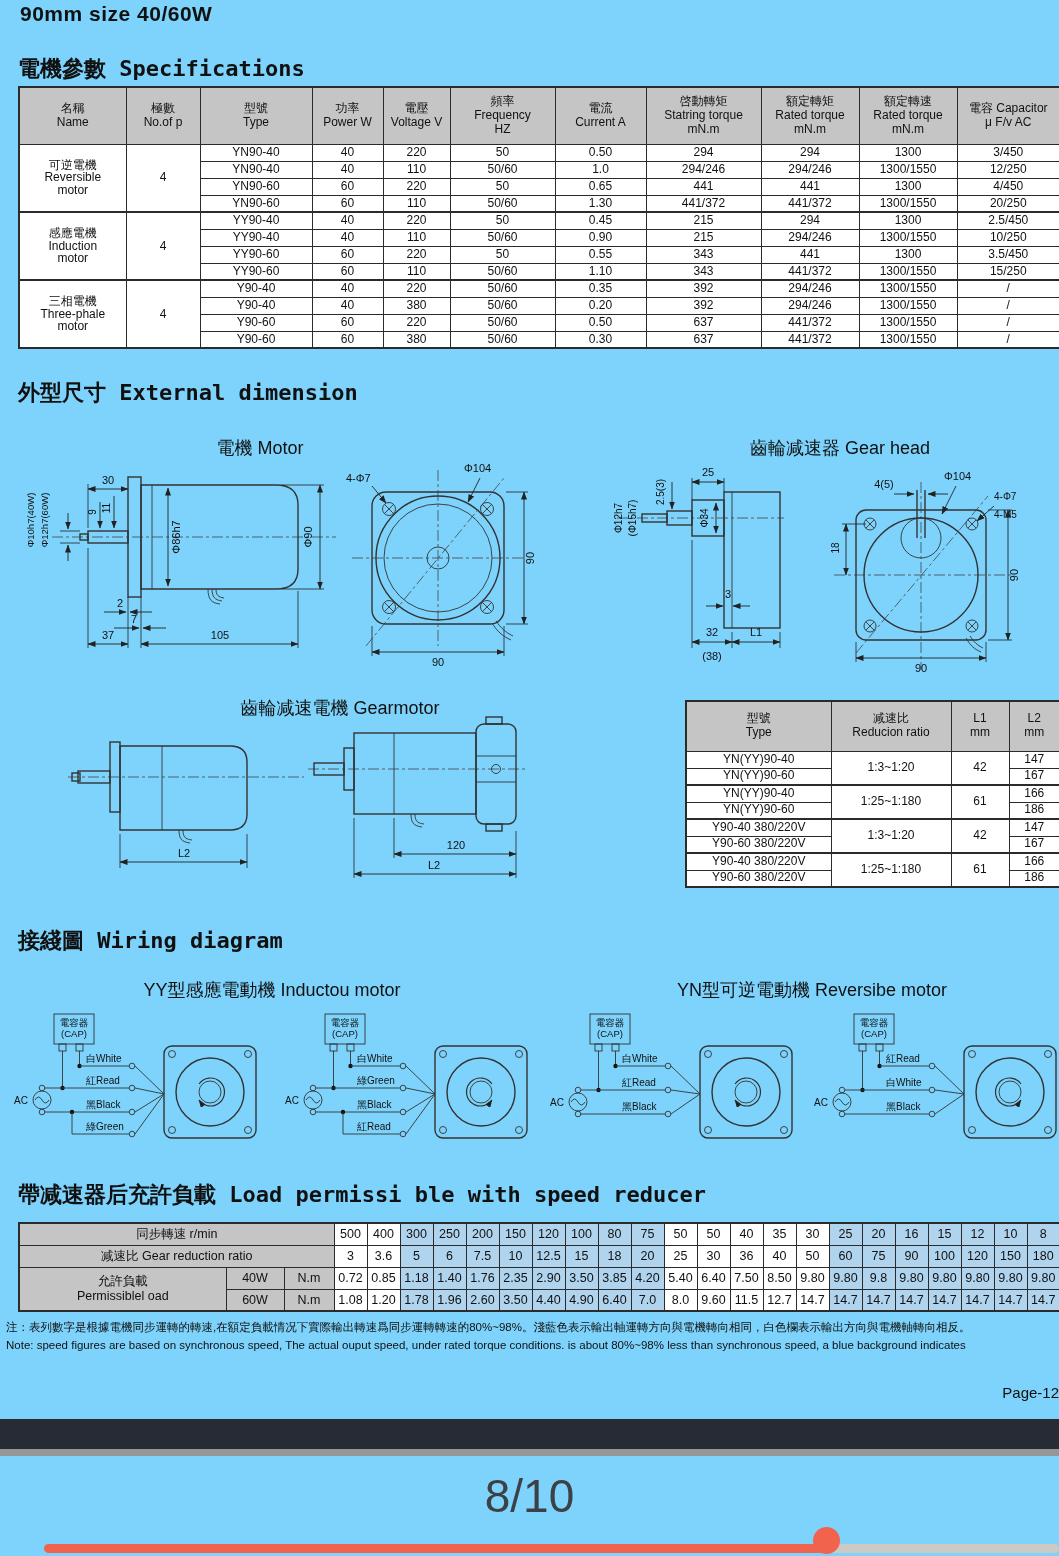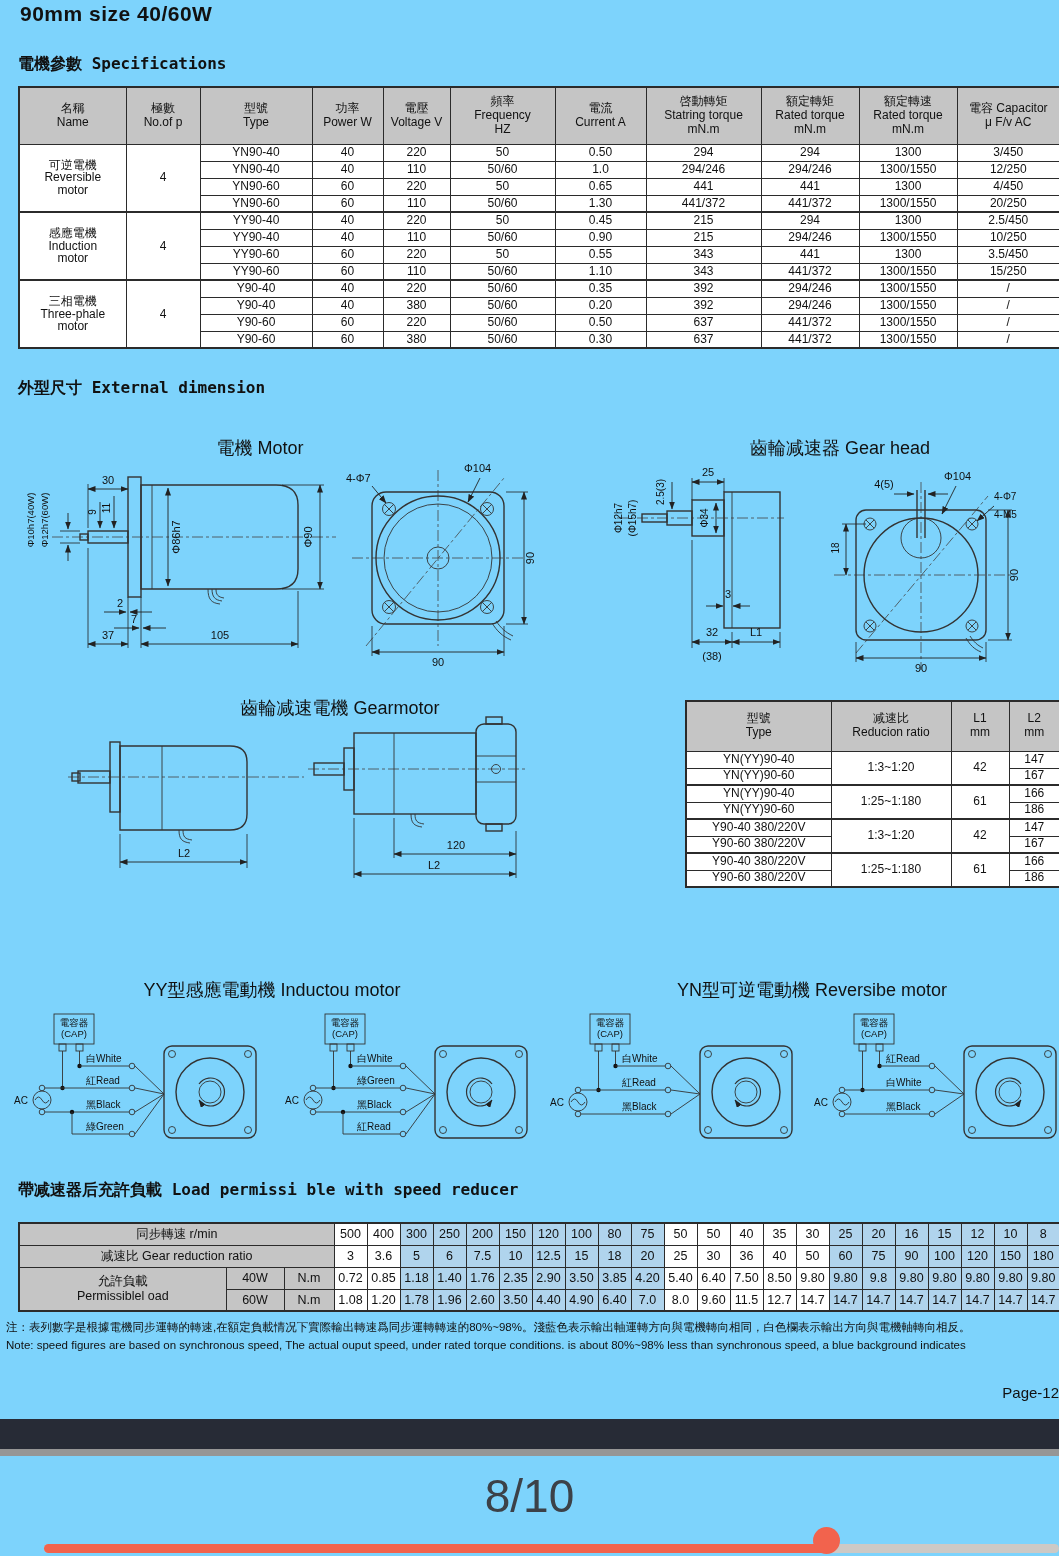--- a/index.html
+++ b/index.html
@@ -1,20 +1,20 @@
 <!DOCTYPE html>
 <html><head>
 <meta charset="utf-8">
 <style>
   html,body{margin:0;padding:0;background:#fff;}
   .page{position:relative;width:1059px;height:1556px;background:#7dd3fc;overflow:hidden;
         font-family:"Liberation Sans",sans-serif;color:#111;}
   h1.title{position:absolute;left:20px;top:2px;margin:0;font-size:21px;font-weight:bold;letter-spacing:.5px;}
   .h2{position:absolute;margin:0;font-family:"DejaVu Sans Mono",monospace;font-weight:bold;
-      font-size:16px;color:#111;white-space:nowrap;}
+      font-size:22px;color:#111;white-space:nowrap;}
   table{border-collapse:collapse;position:absolute;background:#fff;table-layout:fixed;
         font-size:12px;text-align:center;color:#111;}
   td,th{border:1px solid #2b2b2b;padding:0 2px;white-space:pre-line;line-height:1.15;overflow:hidden;}
   table{border:2px solid #2b2b2b;}
   thead th{background:#c5c5c5;font-weight:normal;}
   .spec{left:18px;top:86px;width:1041px;}
   .spec thead tr{height:57px;padding-left:16px;}
   .spec tbody tr{height:17px;}
   .spec tbody td{line-height:1.05;}
   tr.gs td{border-top:2px solid #2b2b2b;}
@@ -526,20 +526,21 @@
           <td rowspan="2">61</td>
           <td>166</td>
         </tr>
       <tr>
           <td>Y90-60 380/220V</td>
           <td>186</td>
         </tr>
     </tbody>
   </table>
 
+  <div class="h2" style="left:18px;top:926px">接綫圖 Wiring diagram</div>
   <div class="sublabel" style="left:122px;top:978px;width:300px">YY型感應電動機 Inductou motor</div>
   <div class="sublabel" style="left:662px;top:978px;width:300px">YN型可逆電動機 Reversibe motor</div>
 
   <svg class="fig" style="left:14px;top:1006px" width="250" height="160" viewBox="0 0 250 160">
     <rect class="thin" x="40" y="8" width="40" height="30"></rect>
     <text class="t s9" x="60" y="20" text-anchor="middle">電容器</text>
     <text class="t s9" x="60" y="31" text-anchor="middle">(CAP)</text>
     <rect class="thin" x="45" y="38" width="7" height="7"></rect>
       <rect class="thin" x="62" y="38" width="7" height="7"></rect>
     <circle class="thin" cx="28" cy="94" r="9"></circle>

